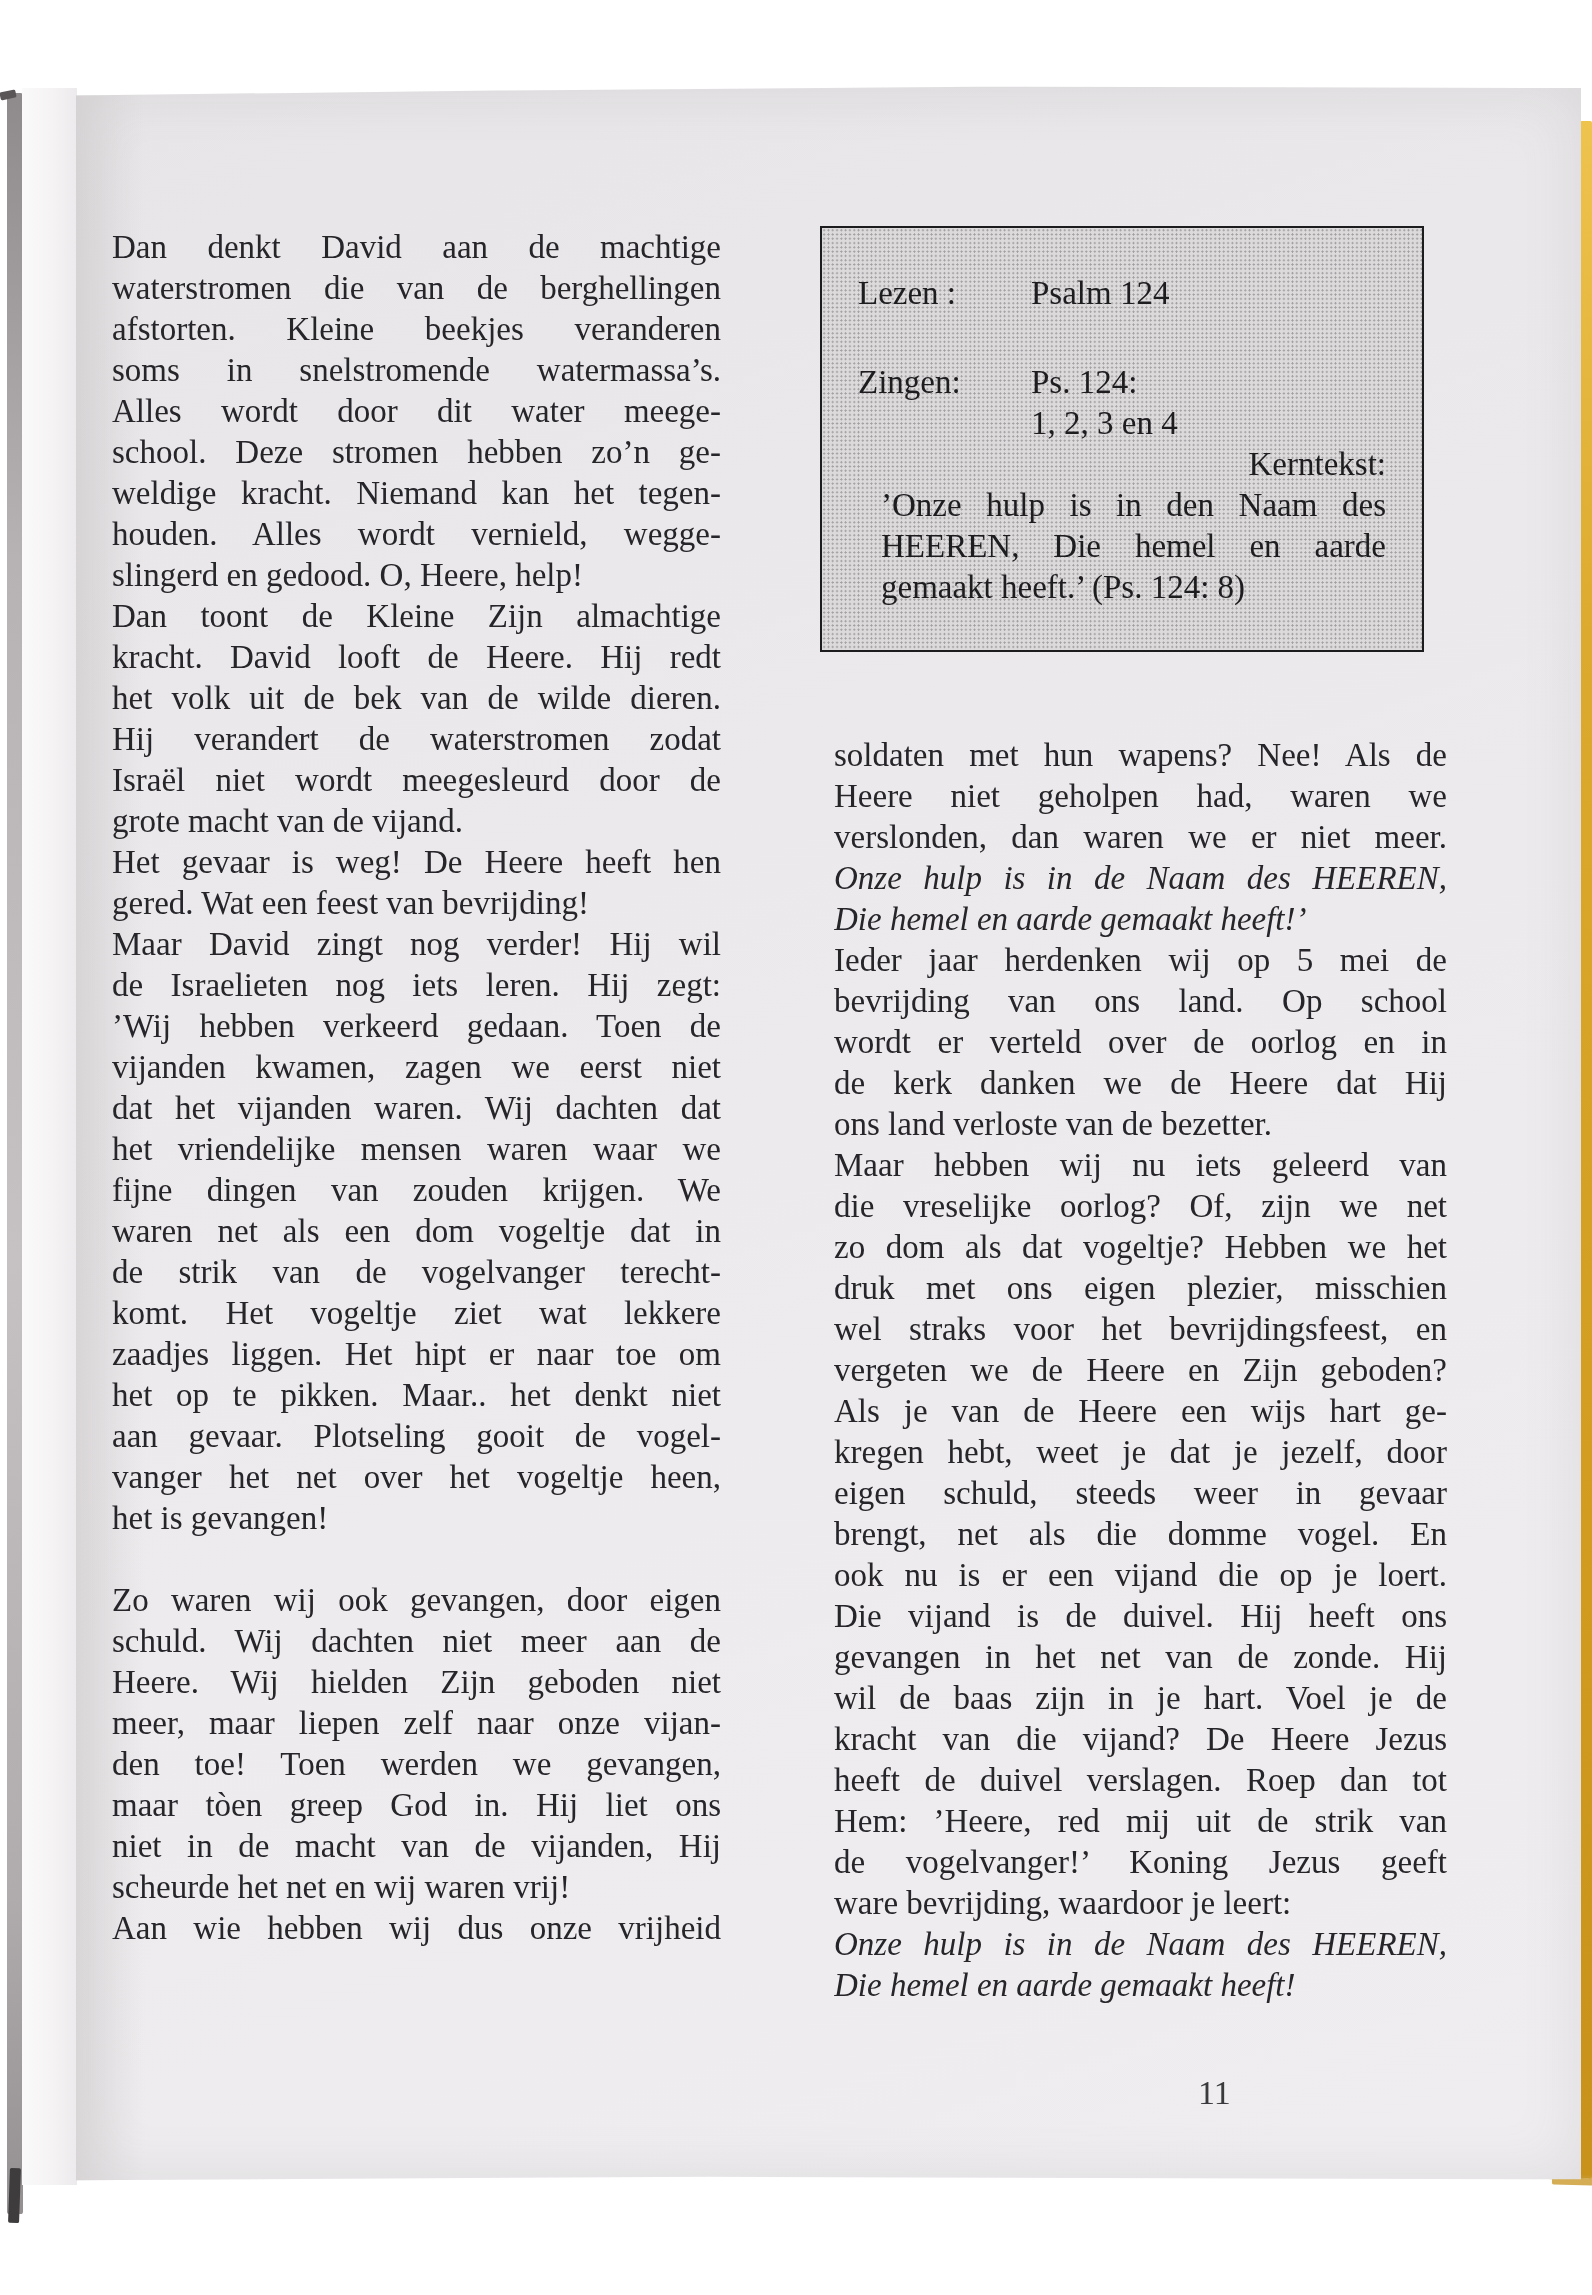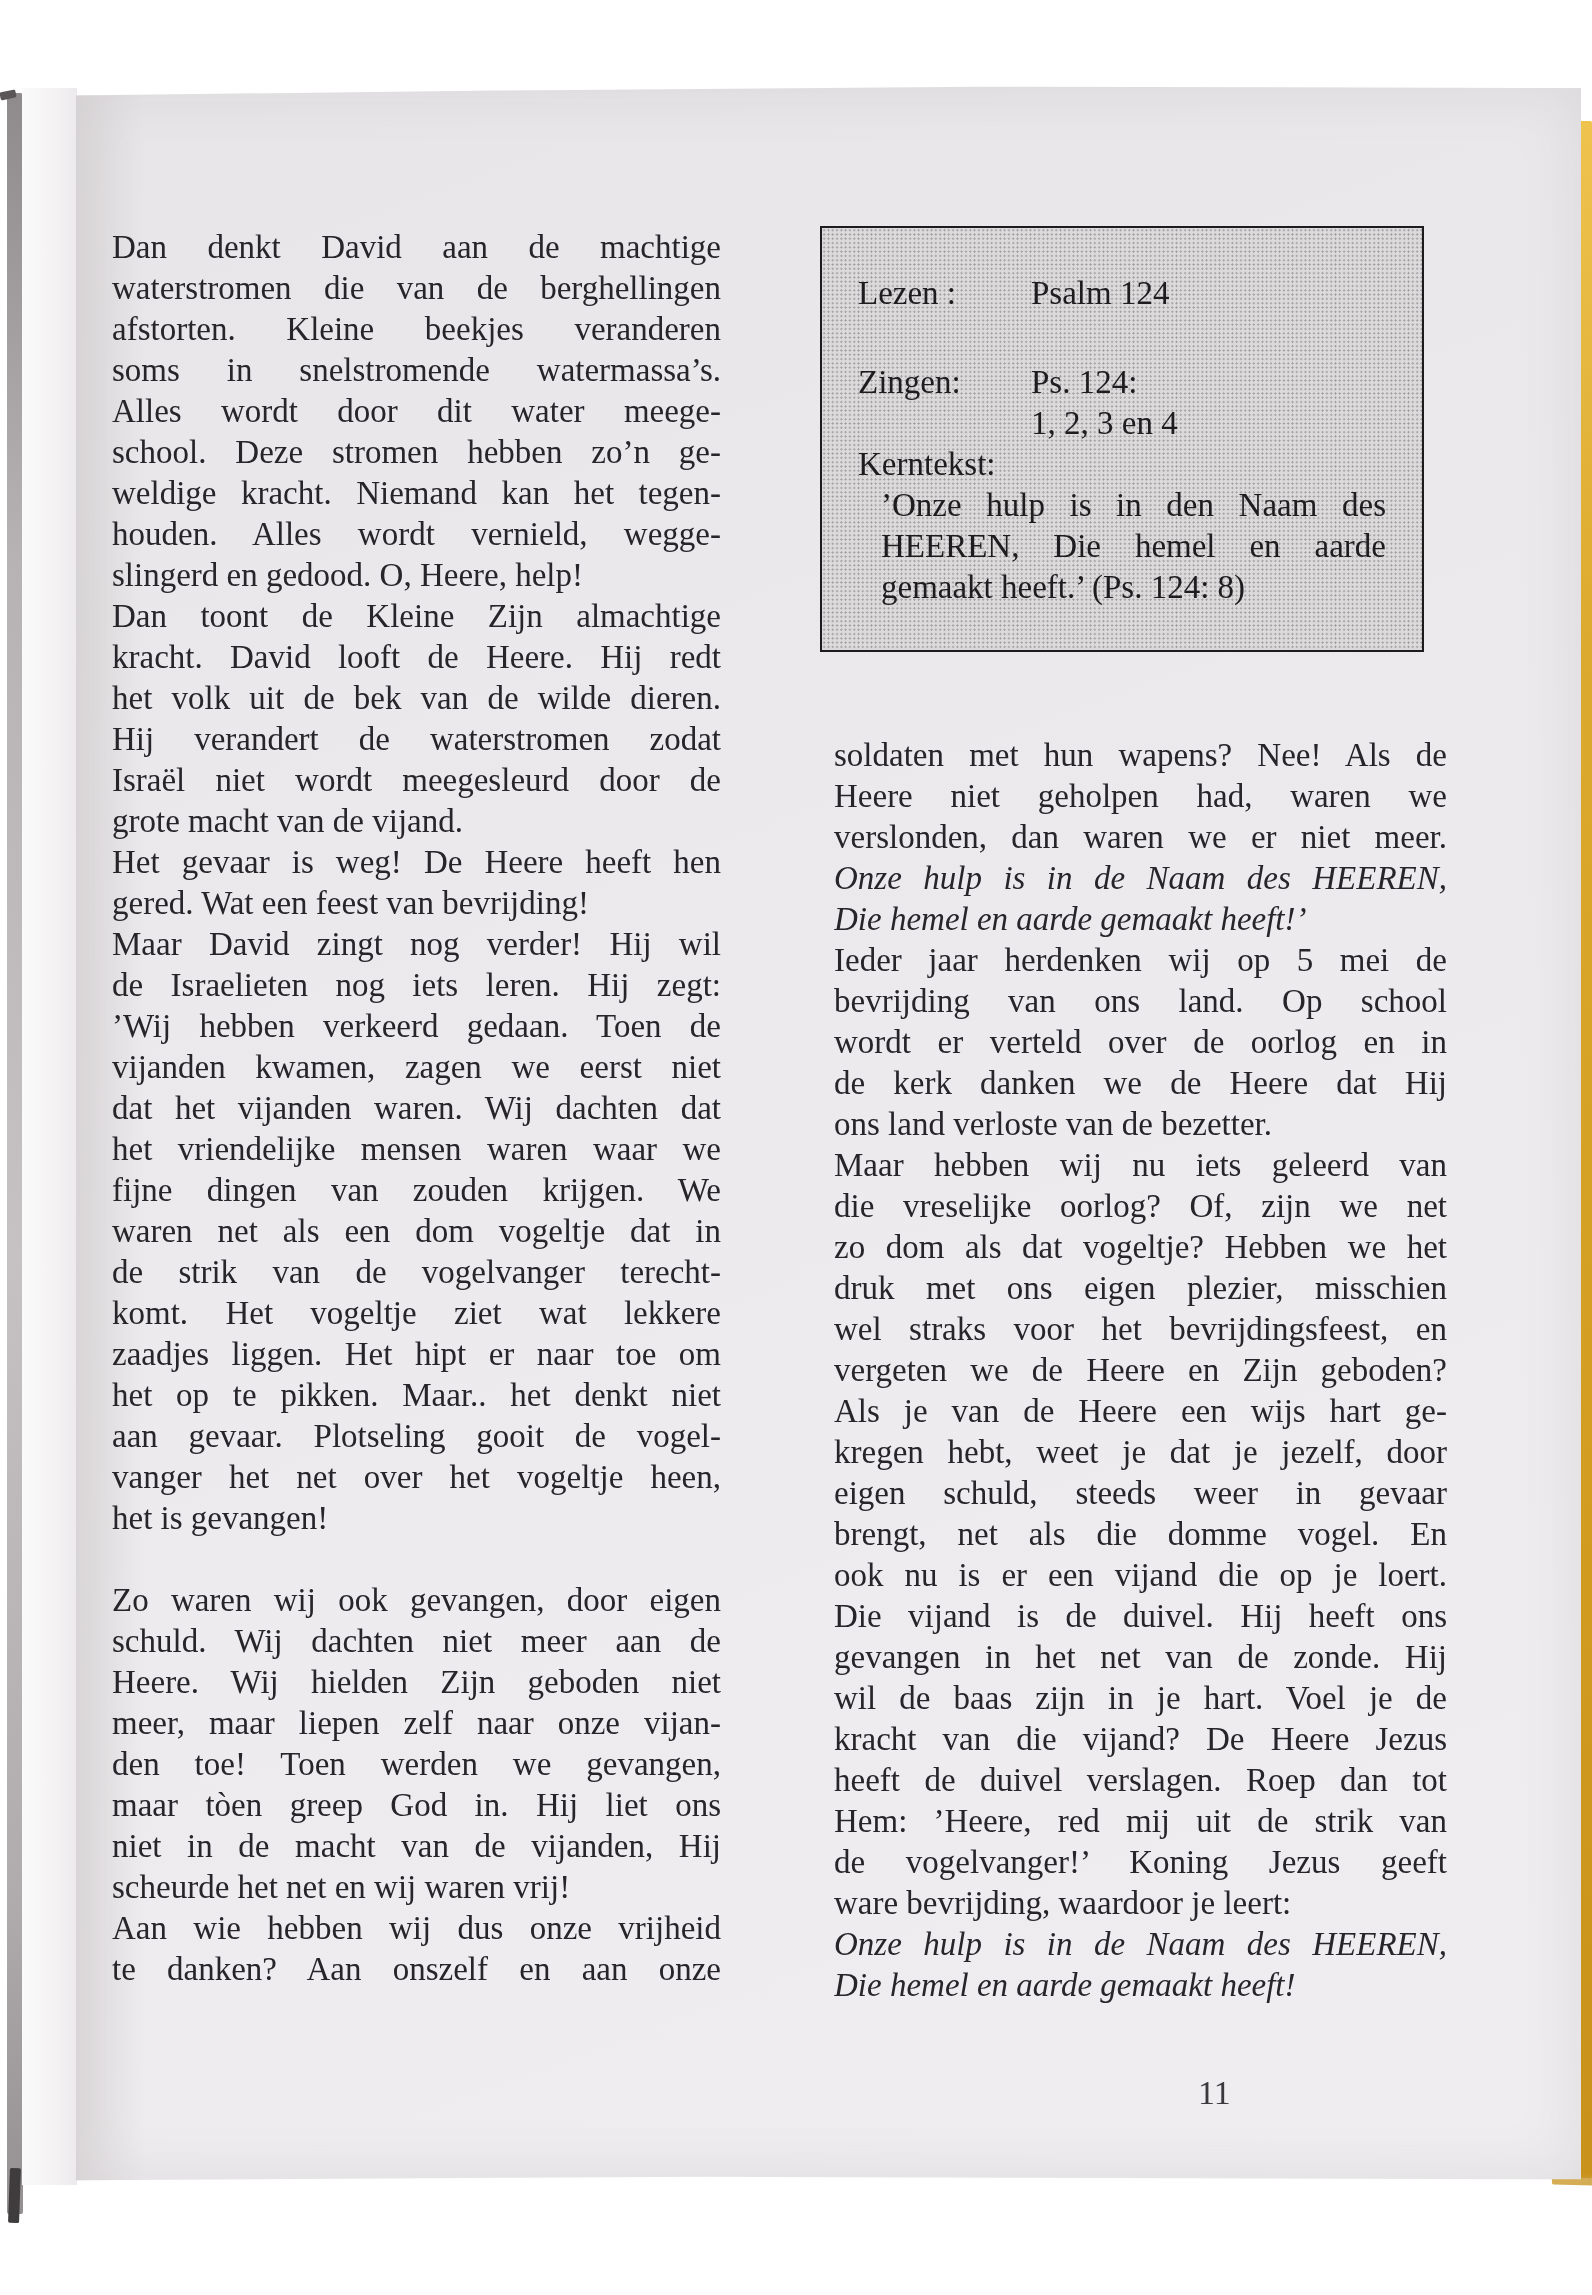--- a/index.html
+++ b/index.html
@@ -64,21 +64,21 @@
   
   .info-box{
     position:absolute;left:820px;top:226px;width:604px;height:426px;
     box-sizing:border-box;border:2.6px solid #1c1b1d;
     background-color:#dcdadb;
     background-image:radial-gradient(circle,rgba(70,68,70,.38) 0.9px,transparent 1.2px);
     background-size:4.3px 4.3px;
     padding:45px 36px 0 36px;
     font-size:33px;color:#1d1c1f;
   }
-  .ibrow{display:flex;line-height:41px;}
+  .ibrow{display:flex;line-height:41px;justify-content:flex-end;}
   .iblabel{width:173px;flex:0 0 auto;}
   .ibvalue{flex:1;}
   .ibspacer{height:48px;}
   .kern-lines .line{line-height:41px;margin-left:23px;}
   
   .page-number{
     position:absolute;left:1198px;top:2044px;font-size:34px;color:#3a393d;margin-top:30px;
   }
 </style>
 </head>
@@ -130,21 +130,20 @@
     <div class="line gap"></div>
     <div class="line just">Zo waren wij ook gevangen, door eigen</div>
     <div class="line just">schuld. Wij dachten niet meer aan de</div>
     <div class="line just">Heere. Wij hielden Zijn geboden niet</div>
     <div class="line just">meer, maar liepen zelf naar onze vijan-</div>
     <div class="line just">den toe! Toen werden we gevangen,</div>
     <div class="line just">maar tòen greep God in. Hij liet ons</div>
     <div class="line just">niet in de macht van de vijanden, Hij</div>
     <div class="line">scheurde het net en wij waren vrij!</div>
     <div class="line just">Aan wie hebben wij dus onze vrijheid</div>
-    <div class="line just">te danken? Aan onszelf en aan onze</div>
   </div>
 
 <div class="info-box">
   <div class="ibrow">
     <span class="iblabel">Lezen :</span>
     <span class="ibvalue">Psalm 124</span>
   </div>
   <div class="ibspacer"></div>
   <div class="ibrow">
     <span class="iblabel">Zingen:</span>

